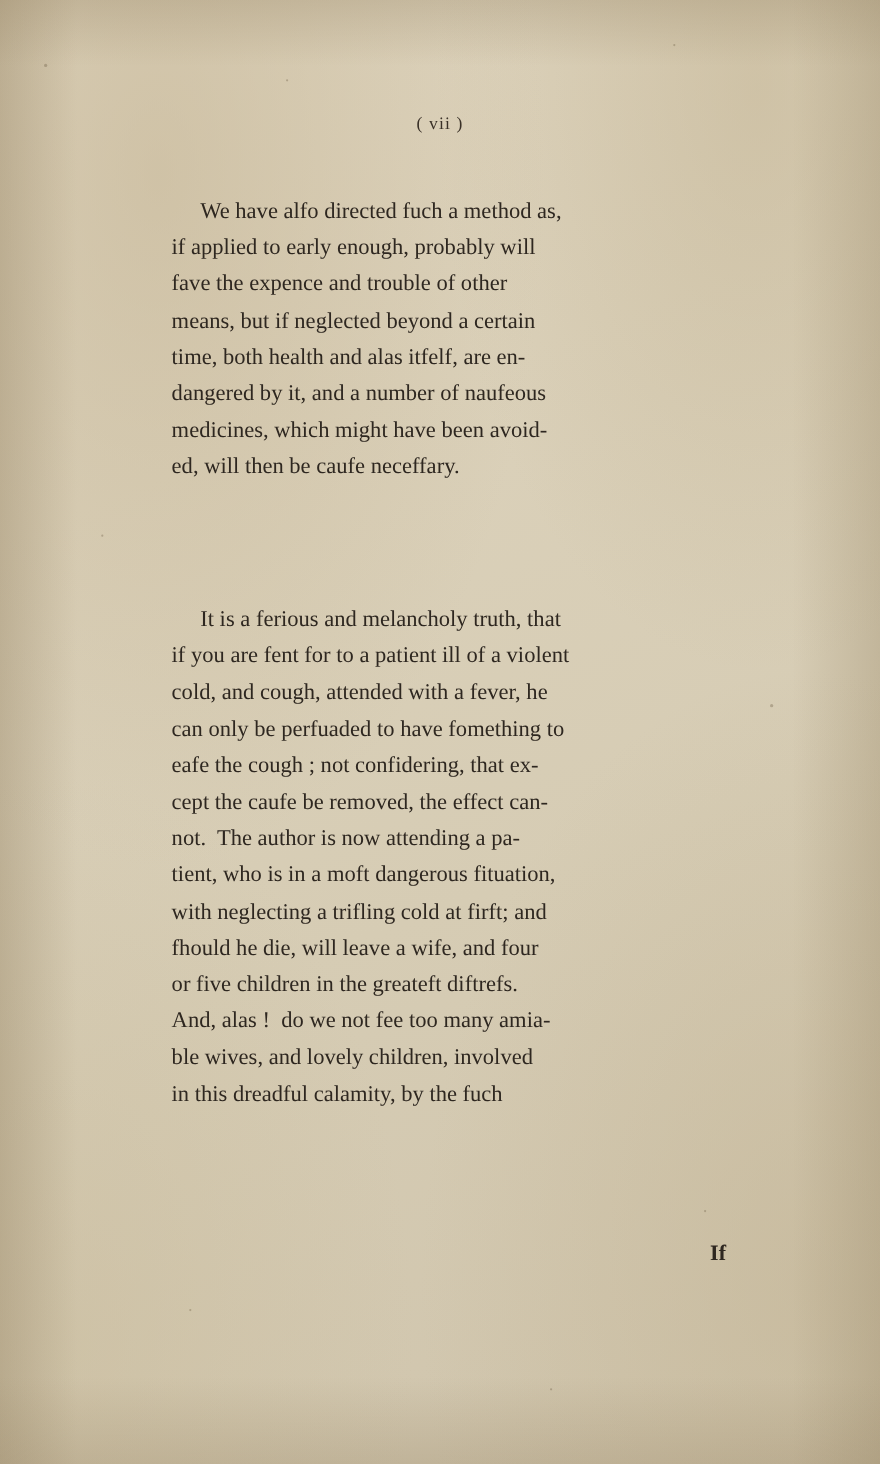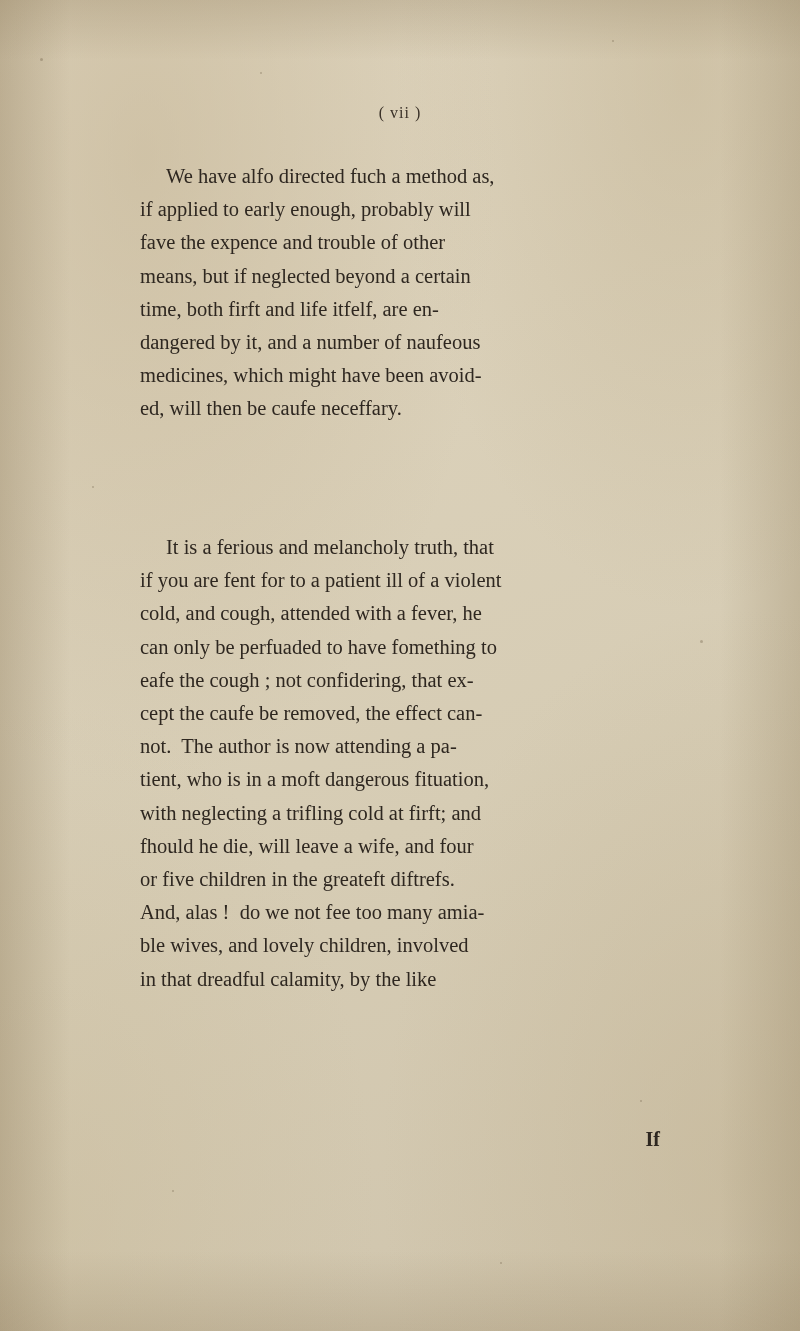--- a/index.html
+++ b/index.html
@@ -79,21 +79,21 @@
   .para {
     font-size: 20.5px;
     line-height: 33.2px;
     text-align: justify;
     color: #2e2720;
   }
   .para-1 { top: 160px; }
   .para-2 { top: 531px; }
 
   .para p {
-    margin: 0;
+    margin: 16px;
   }
   .para .line {
     display: block;
     white-space: pre-wrap;
   }
   .indent {
     display: inline-block;
     width: 26px;
   }
 
@@ -126,21 +126,21 @@
   <div class="speck" style="left:640px; top:1100px; width:2px; height:2px;"></div>
 
   <div class="text-block page-number">(  vii  )</div>
 
   <div class="text-block para para-1">
     <p>
       <span class="line"><span class="indent"></span><span>We have alfo directed fuch a method as,</span></span>
       <span class="line">if applied to early enough, probably will</span>
       <span class="line">fave the expence and trouble of other</span>
       <span class="line">means, but if neglected beyond a certain</span>
-      <span class="line">time, both firft and life itfelf, are en-</span>
+      <span class="line">time, both health and alas itfelf, are en-</span>
       <span class="line">dangered by it, and a number of naufeous</span>
       <span class="line">medicines, which might have been avoid-</span>
       <span class="line">ed, will then be caufe neceffary.</span>
     </p>
   </div>
 
   <div class="text-block para para-2">
     <p>
       <span class="line"><span class="indent"></span><span>It is a ferious and melancholy truth, that</span></span>
       <span class="line">if you are fent for to a patient ill of a violent</span>
@@ -148,19 +148,19 @@
       <span class="line">can only be perfuaded to have fomething to</span>
       <span class="line">eafe the cough ; not confidering, that ex-</span>
       <span class="line">cept the caufe be removed, the effect can-</span>
       <span class="line">not.  The author is now attending a pa-</span>
       <span class="line">tient, who is in a moft dangerous fituation,</span>
       <span class="line">with neglecting a trifling cold at firft; and</span>
       <span class="line">fhould he die, will leave a wife, and four</span>
       <span class="line">or five children in the greateft diftrefs.</span>
       <span class="line">And, alas !  do we not fee too many amia-</span>
       <span class="line">ble wives, and lovely children, involved</span>
-      <span class="line">in that dreadful calamity, by the like</span>
+      <span class="line">in this dreadful calamity, by the fuch</span>
     </p>
   </div>
 
   <div class="catchword">If</div>
 
 </div>
 
 </body></html>

